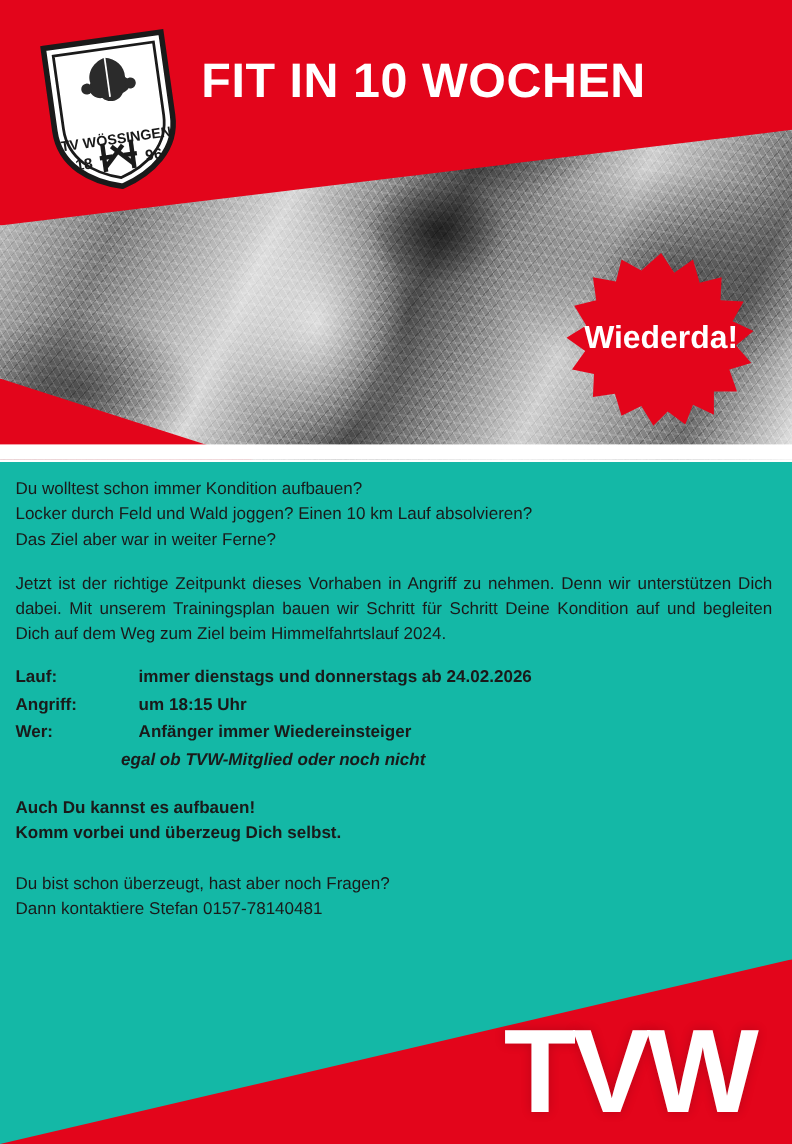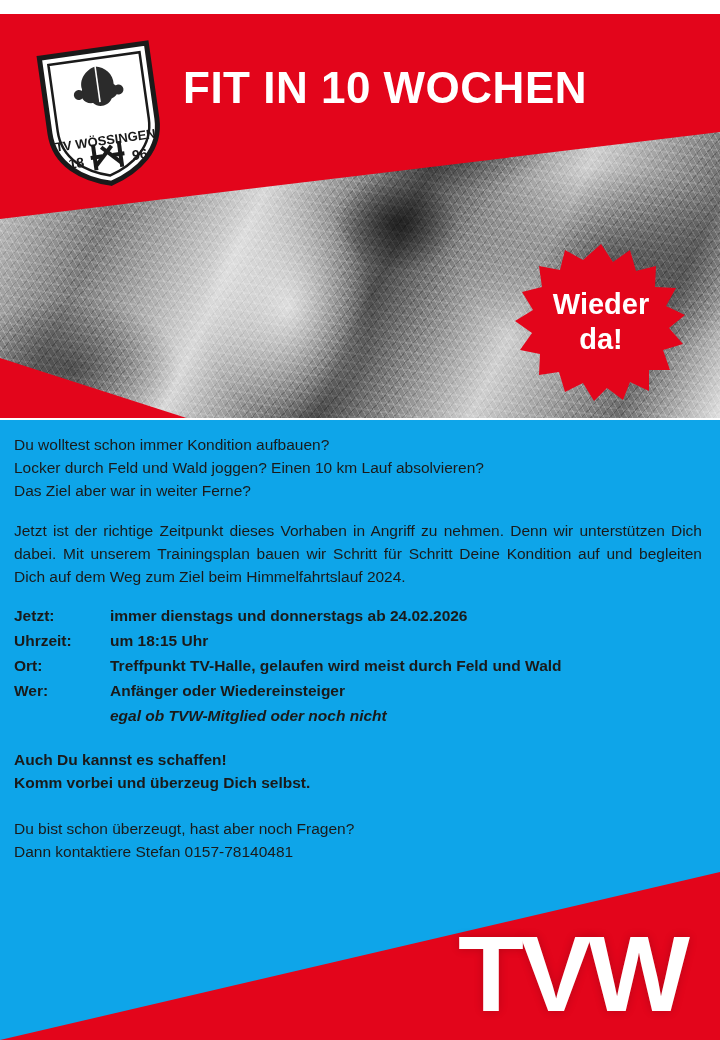--- a/index.html
+++ b/index.html
@@ -16,21 +16,21 @@
     height: 1040px;
     margin: 0 auto;
     background: #ffffff;
     overflow: hidden;
   }
 
   
   .hero {
     position: absolute;
     left: 0;
-    top: 14px;
+    top: 0;
     width: 720px;
     height: 418px;
     overflow: hidden;
     background: #cfcfcf;
   }
   
   .photo {
     position: absolute;
     inset: 0;
     background-color: #9a9a9a;
@@ -109,39 +109,39 @@
     position: absolute;
     left: 512px;
     top: 228px;
     width: 178px;
     height: 160px;
   }
   .badge-text {
     position: absolute;
     inset: 0;
     display: flex;
-    flex-direction: column;
+    flex-direction: row;
     align-items: center;
     justify-content: center;
     color: #ffffff;
     font-weight: bold;
     font-size: 29px;
     line-height: 1.22;
     text-align: center;
     pointer-events: none;
   }
 
   
   .body-area {
     position: absolute;
     left: 0;
     top: 420px;
     width: 720px;
     height: 620px;
-    background: #0ea5e9;
+    background: #14b8a6;
   }
   .copy {
     position: absolute;
     left: 14px;
     top: 14px;
     width: 692px;
     color: #1a1a1a;
   }
   .intro {
     font-size: 15.5px;
@@ -163,20 +163,21 @@
   }
   .fact-row {
     display: flex;
   }
   .fact-label {
     width: 96px;
     flex: 0 0 96px;
   }
   .fact-value {
     flex: 1;
+    margin-left: 16px;
   }
   .fact-sub {
     padding-left: 96px;
     font-style: italic;
   }
   .closing {
     margin-top: 20px;
     font-size: 15.5px;
     font-weight: bold;
     line-height: 1.5;
@@ -278,40 +279,36 @@
       <div class="intro">
         <div>Du wolltest schon immer Kondition aufbauen?</div>
         <div>Locker durch Feld und Wald joggen? Einen 10 km Lauf absolvieren?</div>
         <div>Das Ziel aber war in weiter Ferne?</div>
       </div>
 
       <p class="para">Jetzt ist der richtige Zeitpunkt dieses Vorhaben in Angriff zu nehmen. Denn wir unterstützen Dich dabei. Mit unserem Trainingsplan bauen wir Schritt für Schritt Deine Kondition auf und begleiten Dich auf dem Weg zum Ziel beim Himmelfahrtslauf 2024.</p>
 
       <div class="facts">
         <div class="fact-row">
-          <div class="fact-label">Jetzt:</div>
+          <div class="fact-label">Lauf:</div>
           <div class="fact-value">immer dienstags und donnerstags ab 24.02.2026</div>
         </div>
         <div class="fact-row">
-          <div class="fact-label">Uhrzeit:</div>
+          <div class="fact-label">Angriff:</div>
           <div class="fact-value">um 18:15 Uhr</div>
         </div>
         <div class="fact-row">
-          <div class="fact-label">Ort:</div>
-          <div class="fact-value">Treffpunkt TV-Halle, gelaufen wird meist durch Feld und Wald</div>
-        </div>
-        <div class="fact-row">
           <div class="fact-label">Wer:</div>
-          <div class="fact-value">Anfänger oder Wiedereinsteiger</div>
+          <div class="fact-value">Anfänger immer Wiedereinsteiger</div>
         </div>
         <div class="fact-sub">egal ob TVW-Mitglied oder noch nicht</div>
       </div>
 
       <div class="closing">
-        <div>Auch Du kannst es schaffen!</div>
+        <div>Auch Du kannst es aufbauen!</div>
         <div>Komm vorbei und überzeug Dich selbst.</div>
       </div>
 
       <div class="contact">
         <div>Du bist schon überzeugt, hast aber noch Fragen?</div>
         <div>Dann kontaktiere Stefan 0157-78140481</div>
       </div>
 
     </div>
   </div>

